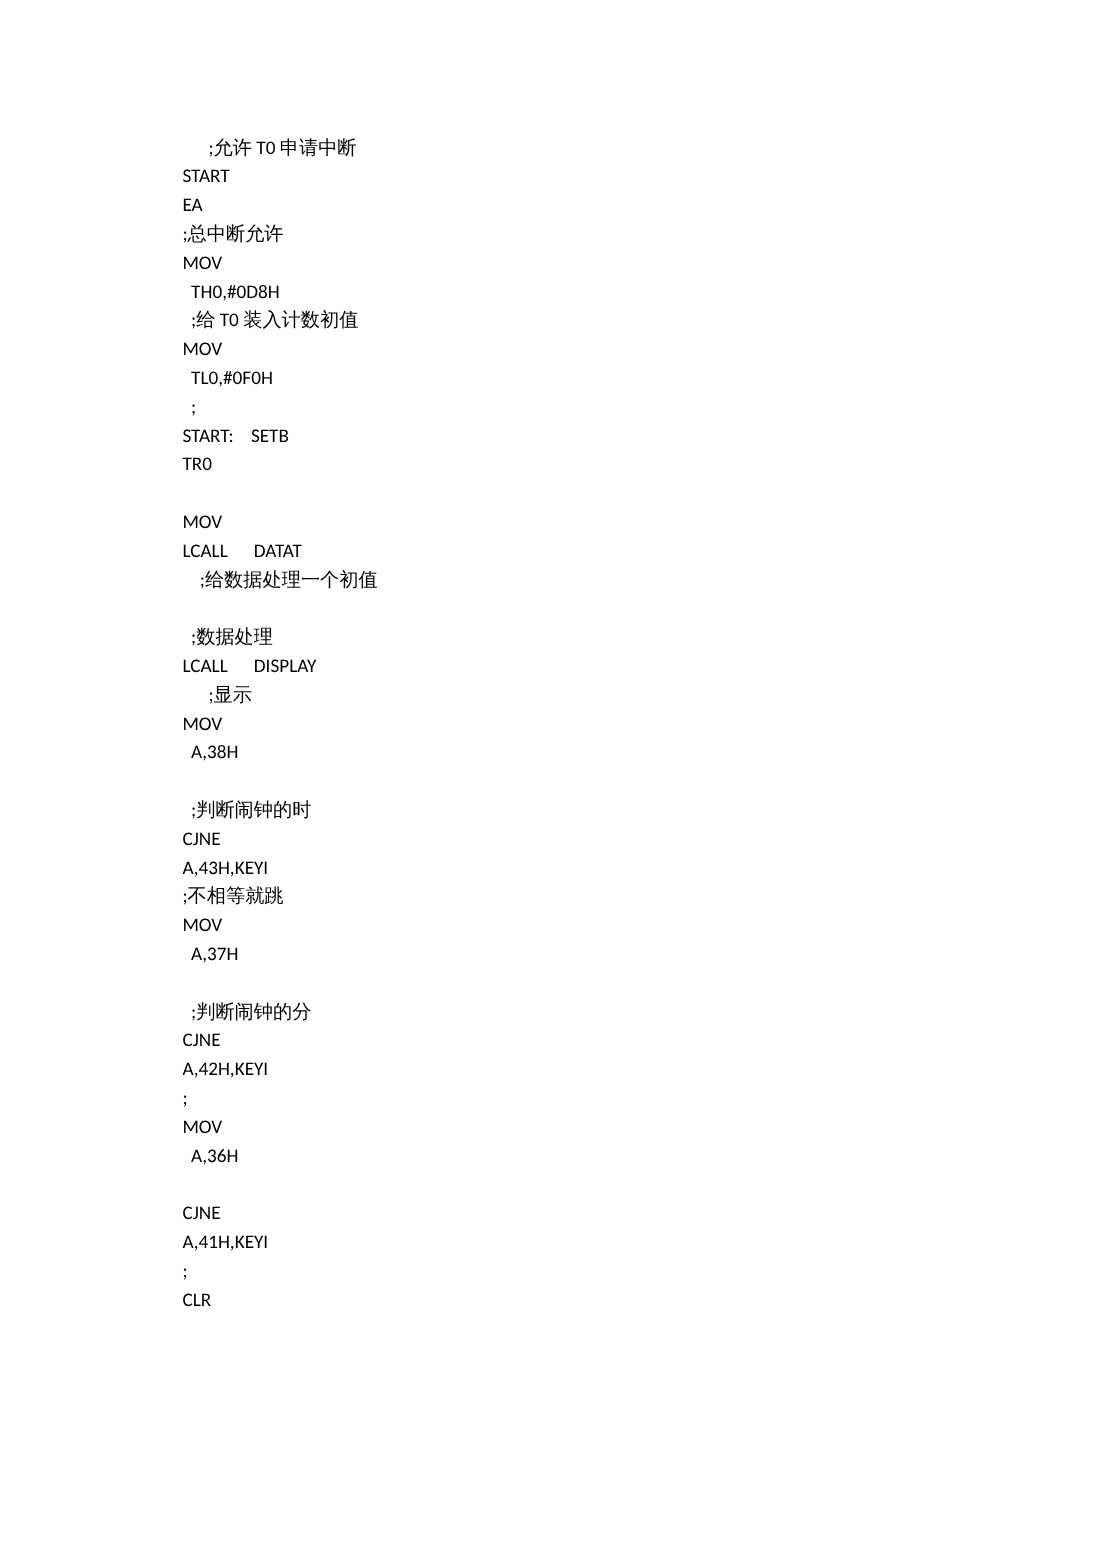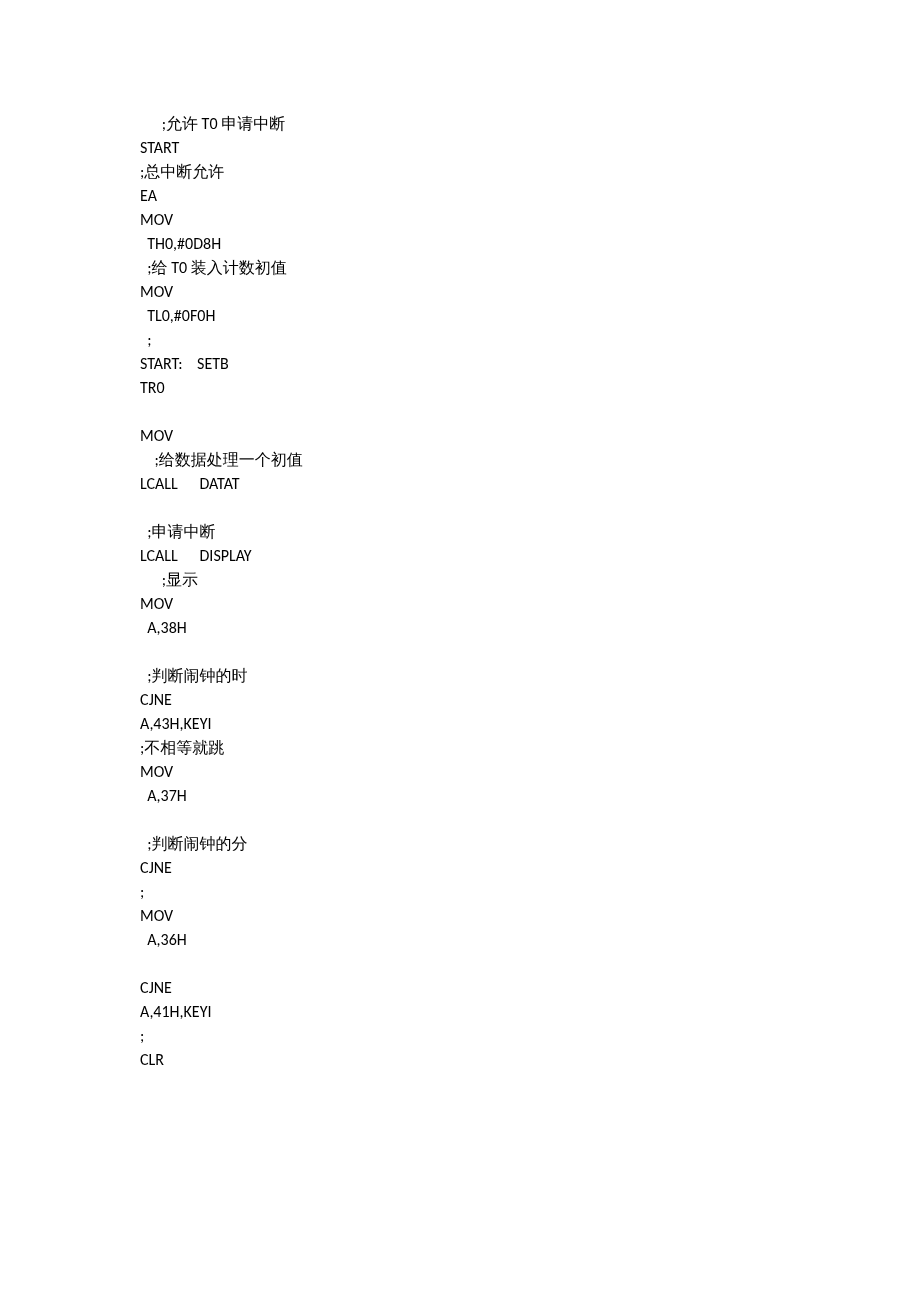--- a/index.html
+++ b/index.html
@@ -13,58 +13,60 @@
     line-height: 1.5;
   }
   .page {
     padding: 112px 0 60px 140px;
     box-sizing: border-box;
     width: 920px;
   }
   .line {
     white-space: pre;
     min-height: 1.5em;
+    margin-left: 12px;
   }
 </style>
 </head>
 <body>
 
 <div class="page">
   <div class="line">      ;允许 T0 申请中断</div>
   <div class="line">START </div>
+  <div class="line">EA  </div>
   <div class="line">;总中断允许</div>
-  <div class="line">EA  </div>
   <div class="line">MOV </div>
   <div class="line">  TH0,#0D8H </div>
   <div class="line">  ;给 T0 装入计数初值</div>
   <div class="line">MOV </div>
   <div class="line">  TL0,#0F0H </div>
   <div class="line">  ;    </div>
   <div class="line">START:    SETB</div>
   <div class="line">TR0</div>
   <div class="line"></div>
   <div class="line">MOV </div>
+  <div class="line">LCALL      DATAT</div>
   <div class="line">    ;给数据处理一个初值</div>
-  <div class="line">LCALL      DATAT</div>
   <div class="line"></div>
-  <div class="line">  ;申请中断</div>
+  <div class="line">  ;数据处理</div>
   <div class="line">LCALL      DISPLAY</div>
   <div class="line">      ;显示</div>
   <div class="line">MOV </div>
   <div class="line">  A,38H </div>
   <div class="line"></div>
   <div class="line">  ;判断闹钟的时</div>
   <div class="line">CJNE  </div>
   <div class="line">A,43H,KEYI</div>
   <div class="line">;不相等就跳</div>
   <div class="line">MOV </div>
   <div class="line">  A,37H </div>
   <div class="line"></div>
   <div class="line">  ;判断闹钟的分</div>
   <div class="line">CJNE  </div>
+  <div class="line">A,42H,KEYI</div>
   <div class="line">;</div>
   <div class="line">MOV </div>
   <div class="line">  A,36H </div>
   <div class="line"></div>
   <div class="line">CJNE  </div>
   <div class="line">A,41H,KEYI</div>
   <div class="line">;</div>
   <div class="line">CLR</div>
 </div>
 

